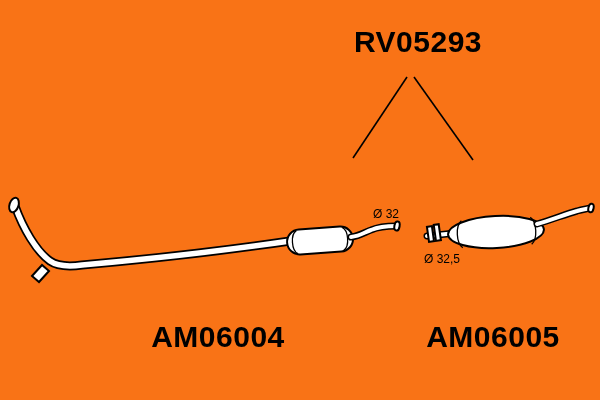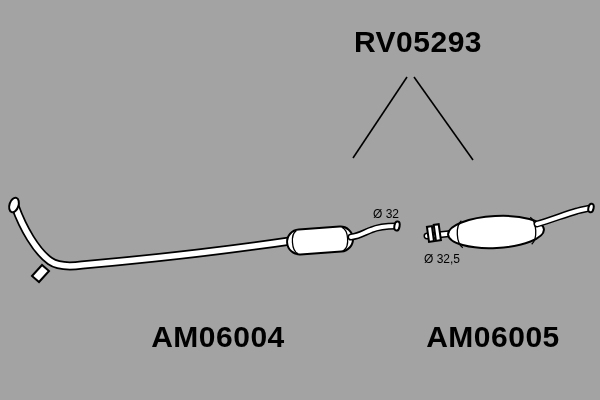--- a/index.html
+++ b/index.html
@@ -1,18 +1,18 @@
 <!DOCTYPE html>
 <html><head>
 <meta charset="utf-8">
 <style>
   html,body{margin:0;padding:0;background:#e8e8e8;}
   .canvas{
     width:600px;height:400px;
-    background:#a3a3a3;
+    background:#f97316;
     position:relative;
     overflow:hidden;
     font-family:"Liberation Sans", sans-serif;
   }
   svg{display:block;}
   .part-code{
     font-family:"Liberation Sans", sans-serif;
     font-size:30px;
     font-weight:bold;
     fill:#000000;

